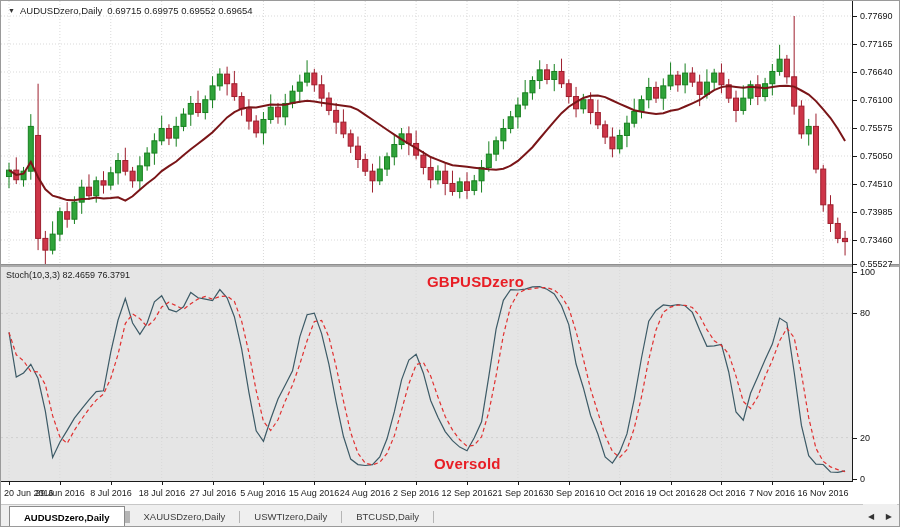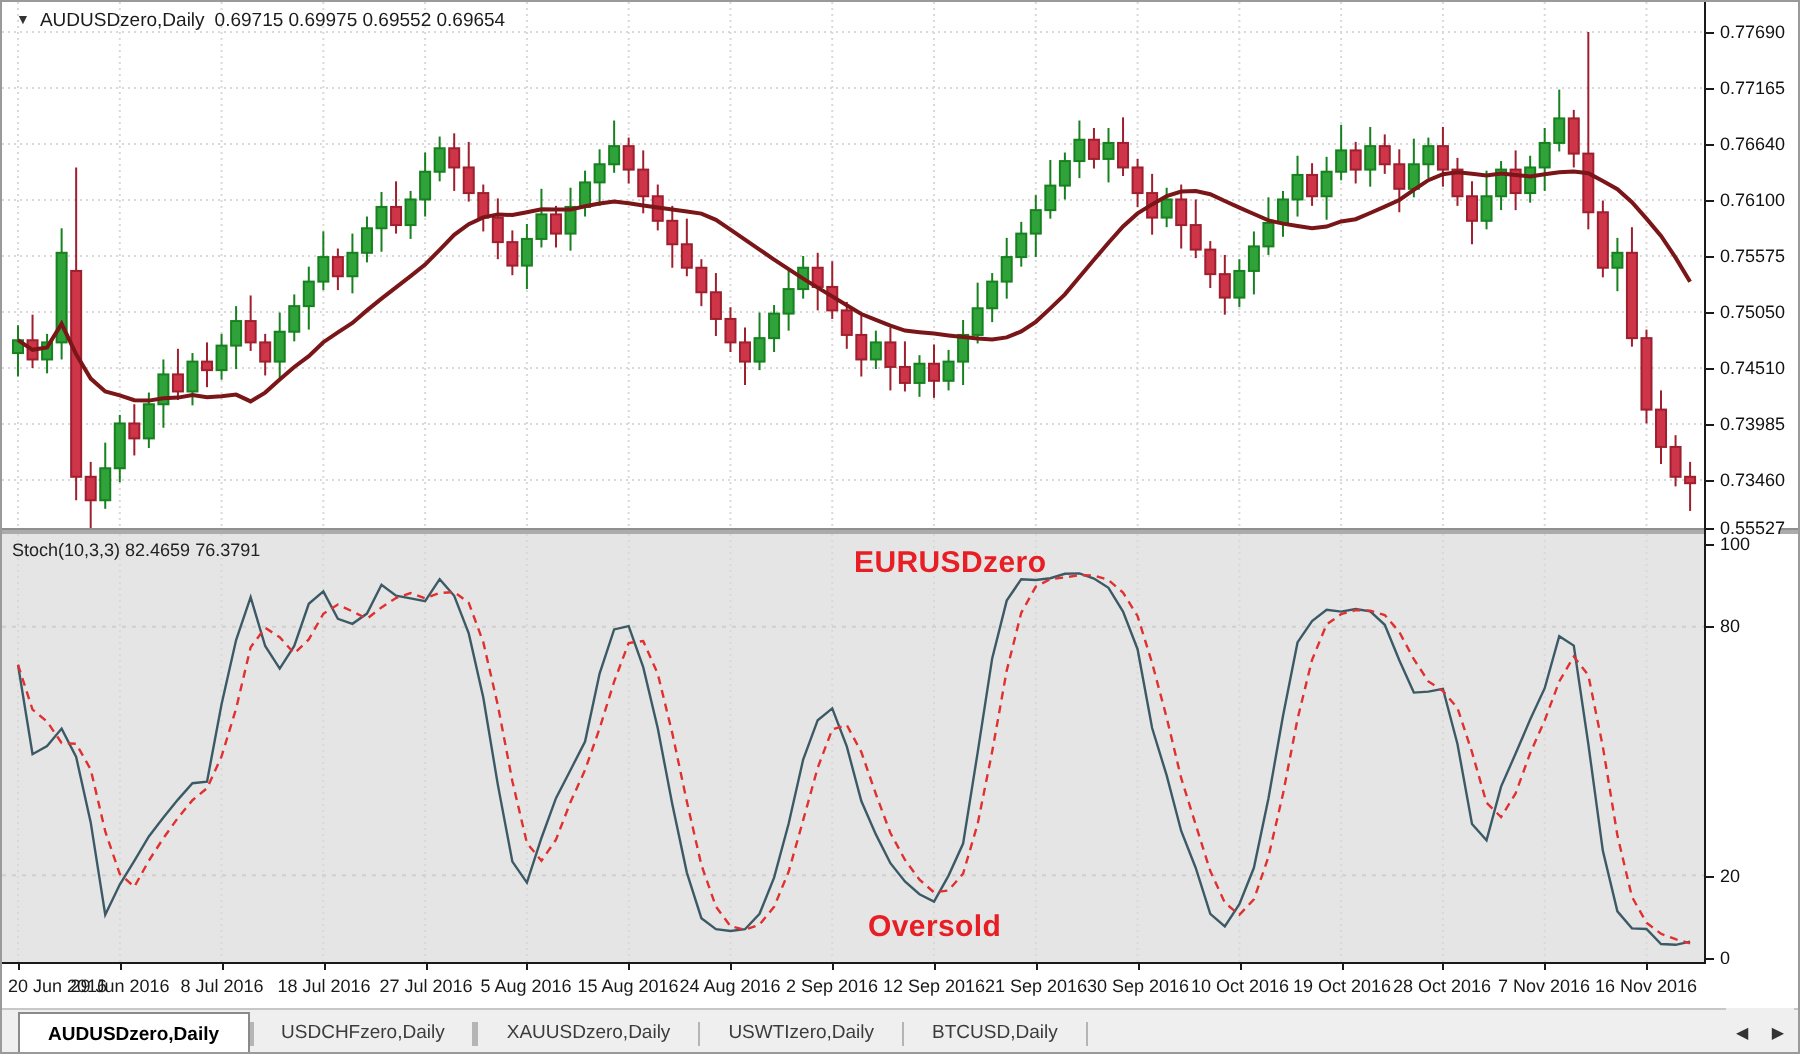--- a/index.html
+++ b/index.html
@@ -339,21 +339,21 @@
           <line x1="720.46" y1="0" x2="720.46" y2="214" stroke="#d9d9d9" stroke-width="1" stroke-dasharray="1,2"></line>
           <line x1="771.35" y1="0" x2="771.35" y2="214" stroke="#d9d9d9" stroke-width="1" stroke-dasharray="1,2"></line>
           <line x1="822.24" y1="0" x2="822.24" y2="214" stroke="#d9d9d9" stroke-width="1" stroke-dasharray="1,2"></line>
           <line x1="0" y1="46.400000000000006" x2="851" y2="46.400000000000006" stroke="#cfcfcf" stroke-width="1" stroke-dasharray="2,3"></line>
           <line x1="0" y1="170.6" x2="851" y2="170.6" stroke="#cfcfcf" stroke-width="1" stroke-dasharray="2,3"></line>
         </g>
         <polyline points="8,65.4 15.27,110.1 22.54,106.0 29.81,97.3 37.08,111.5 44.349999999999994,144.2 51.62,190.4 58.89,175.3 66.16,163.4 73.42999999999999,151.2 80.69999999999999,141.8 87.97,132.8 95.24,124.6 102.50999999999999,123.8 109.78,85.1 117.05,53.0 124.32,31.6 131.58999999999997,56.0 138.85999999999999,67.3 146.13,56.0 153.39999999999998,34.9 160.67,28.7 167.94,42.4 175.20999999999998,44.9 182.48,39.8 189.75,25.4 197.01999999999998,30.8 204.29,32.2 211.56,33.6 218.82999999999998,22.6 226.1,30.9 233.36999999999998,49.7 240.64,81.8 247.91,125.3 255.17999999999998,163.8 262.45,174.3 269.71999999999997,152.0 276.99,132.1 284.26,118.0 291.53,103.8 298.79999999999995,69.8 306.07,47.7 313.34,46.1 320.60999999999996,66.6 327.88,97.1 335.15,135.1 342.41999999999996,169.3 349.69,192.1 356.96,197.6 364.22999999999996,198.5 371.5,197.6 378.77,189.9 386.03999999999996,171.8 393.31,144.9 400.58,112.8 407.84999999999997,93.1 415.12,87.2 422.39,106.2 429.65999999999997,133.5 436.92999999999995,150.2 444.2,164.6 451.46999999999997,173.7 458.73999999999995,180.1 466.01,183.8 473.28,170.8 480.54999999999995,154.8 487.82,109.3 495.09,62.2 502.35999999999996,33.3 509.63,22.6 516.9,23.0 524.17,22.1 531.4399999999999,19.9 538.7099999999999,19.7 545.98,22.3 553.25,26.9 560.52,38.8 567.79,57.6 575.06,97.0 582.3299999999999,120.7 589.5999999999999,148.5 596.87,167.0 604.14,189.9 611.41,196.2 618.68,185.1 625.9499999999999,166.9 633.2199999999999,132.2 640.49,91.0 647.76,54.2 655.03,43.5 662.3,37.9 669.5699999999999,38.8 676.8399999999999,37.5 684.11,38.7 691.38,45.4 698.65,63.1 705.92,79.3 713.1899999999999,78.8 720.4599999999999,77.4 727.7299999999999,105.0 735,145.0 742.27,153.2 749.54,126.3 756.81,109.8 764.0799999999999,92.8 771.3499999999999,77.1 778.62,51.1 785.89,55.8 793.16,105.0 800.43,158.4 807.6999999999999,188.7 814.9699999999999,197.2 822.24,197.5 829.51,205.0 836.78,205.4 844.05,203.8" fill="none" stroke="#3c5a66" stroke-width="1.2"></polyline>
         <polyline points="8,65.4 15.27,87.8 22.54,93.8 29.81,104.5 37.08,104.9 44.349999999999994,117.7 51.62,148.7 58.89,170.0 66.16,176.4 73.42999999999999,163.3 80.69999999999999,152.1 87.97,141.9 95.24,133.1 102.50999999999999,127.1 109.78,111.2 117.05,87.3 124.32,56.6 131.58999999999997,46.9 138.85999999999999,51.6 146.13,59.7 153.39999999999998,52.7 160.67,39.9 167.94,35.3 175.20999999999998,38.7 182.48,42.4 189.75,36.7 197.01999999999998,32.0 204.29,29.5 211.56,32.2 218.82999999999998,29.5 226.1,29.0 233.36999999999998,34.4 240.64,54.1 247.91,85.6 255.17999999999998,123.6 262.45,154.5 269.71999999999997,163.4 276.99,152.8 284.26,134.0 291.53,118.0 298.79999999999995,97.2 306.07,73.8 313.34,54.5 320.60999999999996,53.5 327.88,69.9 335.15,99.6 342.41999999999996,133.8 349.69,165.5 356.96,186.3 364.22999999999996,196.1 371.5,197.9 378.77,195.3 386.03999999999996,186.4 393.31,168.9 400.58,143.1 407.84999999999997,116.9 415.12,97.7 422.39,95.5 429.65999999999997,109.0 436.92999999999995,130.0 444.2,149.5 451.46999999999997,162.9 458.73999999999995,172.8 466.01,179.2 473.28,178.2 480.54999999999995,169.8 487.82,145.0 495.09,108.8 502.35999999999996,68.3 509.63,39.4 516.9,26.3 524.17,22.6 531.4399999999999,21.7 538.7099999999999,20.6 545.98,20.7 553.25,23.0 560.52,29.3 567.79,41.1 575.06,64.5 582.3299999999999,91.8 589.5999999999999,122.1 596.87,145.4 604.14,168.5 611.41,184.4 618.68,190.4 625.9499999999999,182.7 633.2199999999999,161.4 640.49,130.0 647.76,92.5 655.03,62.9 662.3,45.2 669.5699999999999,40.1 676.8399999999999,38.1 684.11,38.3 691.38,40.5 698.65,49.0 705.92,62.6 713.1899999999999,73.7 720.4599999999999,78.5 727.7299999999999,87.0 735,109.1 742.27,134.4 749.54,141.5 756.81,129.7 764.0799999999999,109.6 771.3499999999999,93.2 778.62,73.7 785.89,61.3 793.16,70.6 800.43,106.4 807.6999999999999,150.7 814.9699999999999,181.4 822.24,194.4 829.51,199.9 836.78,202.6 844.05,204.7" fill="none" stroke="#e03030" stroke-width="1.2" stroke-dasharray="4,3"></polyline>
       </svg>
     <div id="stoch-label">Stoch(10,3,3) 82.4659 76.3791</div>
-    <div id="overbought" class="annotation">EURUSDzero</div>
+    <div id="overbought" class="annotation">GBPUSDzero</div>
     <div id="oversold" class="annotation">Oversold</div>
   </div>
 
   <div id="right-axis">
       <div class="axis-tick" style="top: 15px;"></div>
       <div class="axis-label" style="top: 10px;">0.77690</div>
       <div class="axis-tick" style="top: 43px;"></div>
       <div class="axis-label" style="top: 38px;">0.77165</div>
       <div class="axis-tick" style="top: 71px;"></div>
       <div class="axis-label" style="top: 66px;">0.76640</div>
@@ -415,21 +415,20 @@
       <div class="date-tick" style="left: 771px;"></div>
       <div class="date-label" style="left: 771px; transform: translateX(-50%);">7 Nov 2016</div>
       <div class="date-tick" style="left: 822px;"></div>
       <div class="date-label" style="left: 822px; transform: translateX(-50%);">16 Nov 2016</div>
     </div>
 
   <div id="tab-bar">
       <div class="tab active">AUDUSDzero,Daily</div>
       <div class="tab-divider"></div>
       <div class="tab-divider"></div>
-      <div class="tab">USDCHFzero,Daily</div>
       <div class="tab-divider"></div>
       <div class="tab-divider"></div>
       <div class="tab-divider"></div>
       <div class="tab">XAUUSDzero,Daily</div>
       <div class="tab-divider"></div>
       <div class="tab">USWTIzero,Daily</div>
       <div class="tab-divider"></div>
       <div class="tab">BTCUSD,Daily</div>
       <div class="tab-divider"></div>
     </div>

